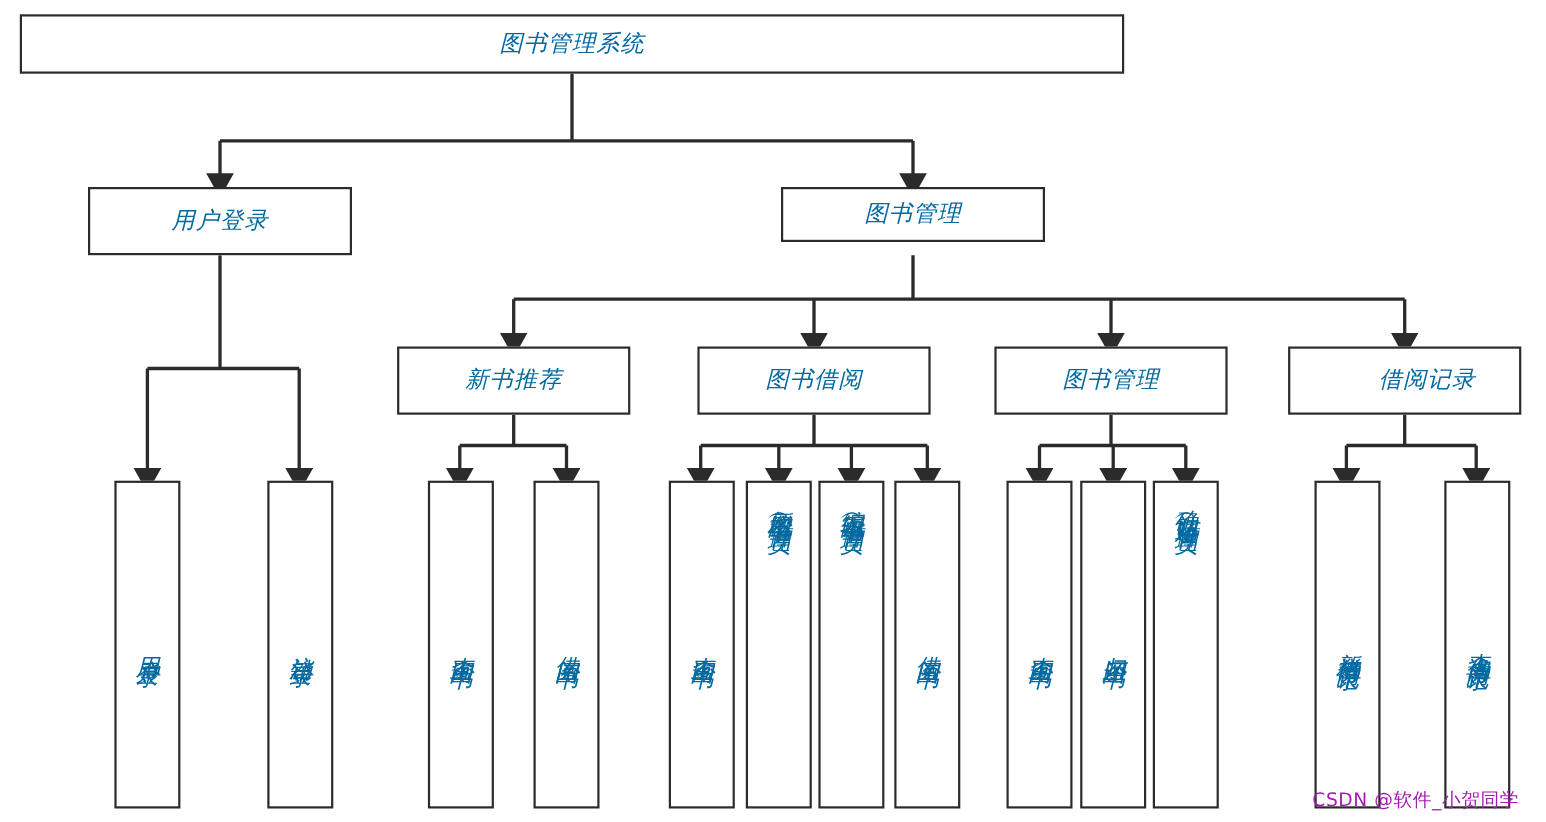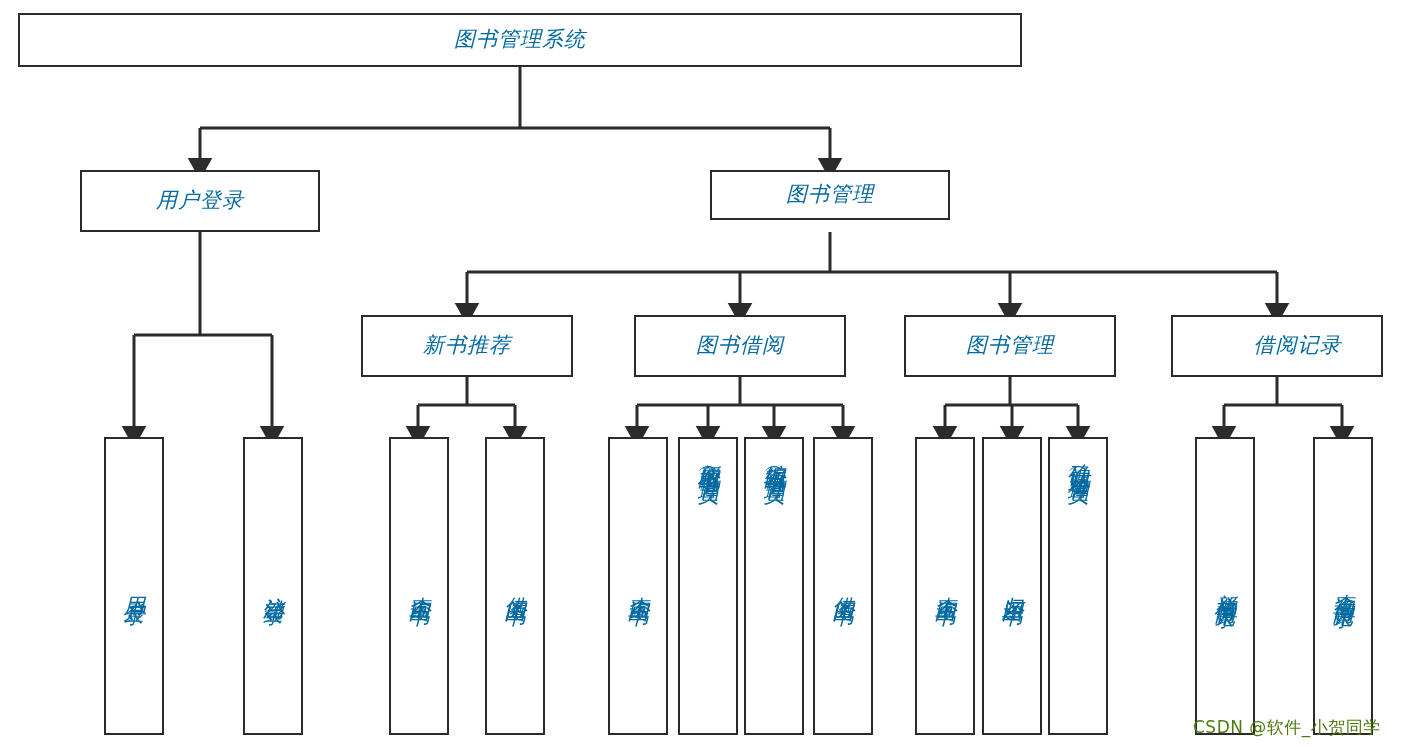--- a/index.html
+++ b/index.html
@@ -48,21 +48,21 @@
     justify-content: flex-start;
     padding-top: 8px;
   }
   .node.vert.mid {
     justify-content: center;
     padding-top: 0;
   }
   .watermark {
     position: absolute;
     font-size: 17px;
-    color: #4d7c0f;
+    color: #a21caf;
     letter-spacing: 0.5px;
     white-space: nowrap;
     user-select: none;
   }
 </style>
 </head>
 <body>
 
 <div id="canvas">
 

